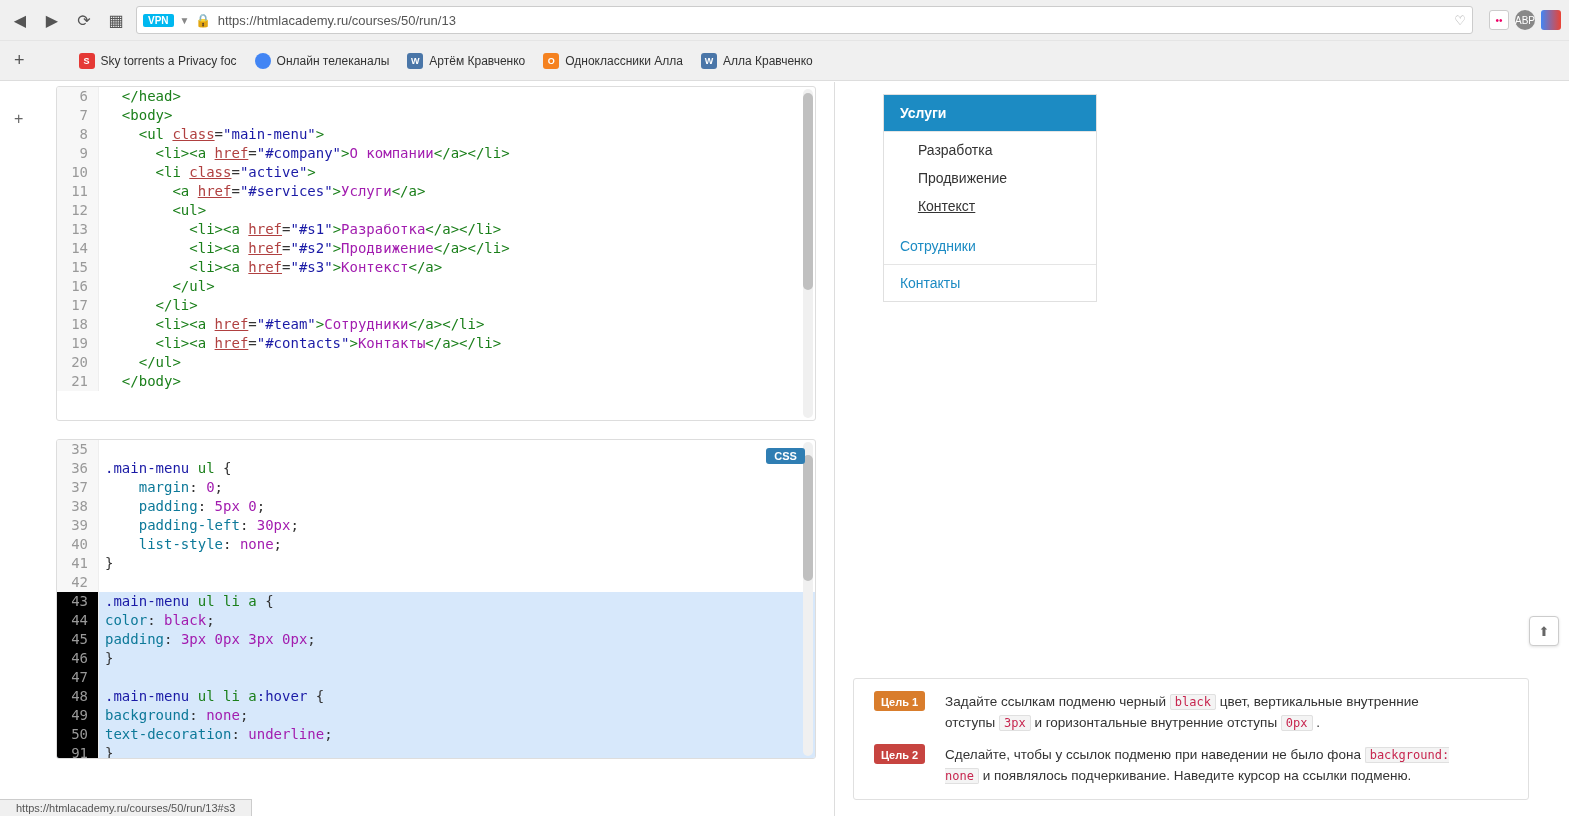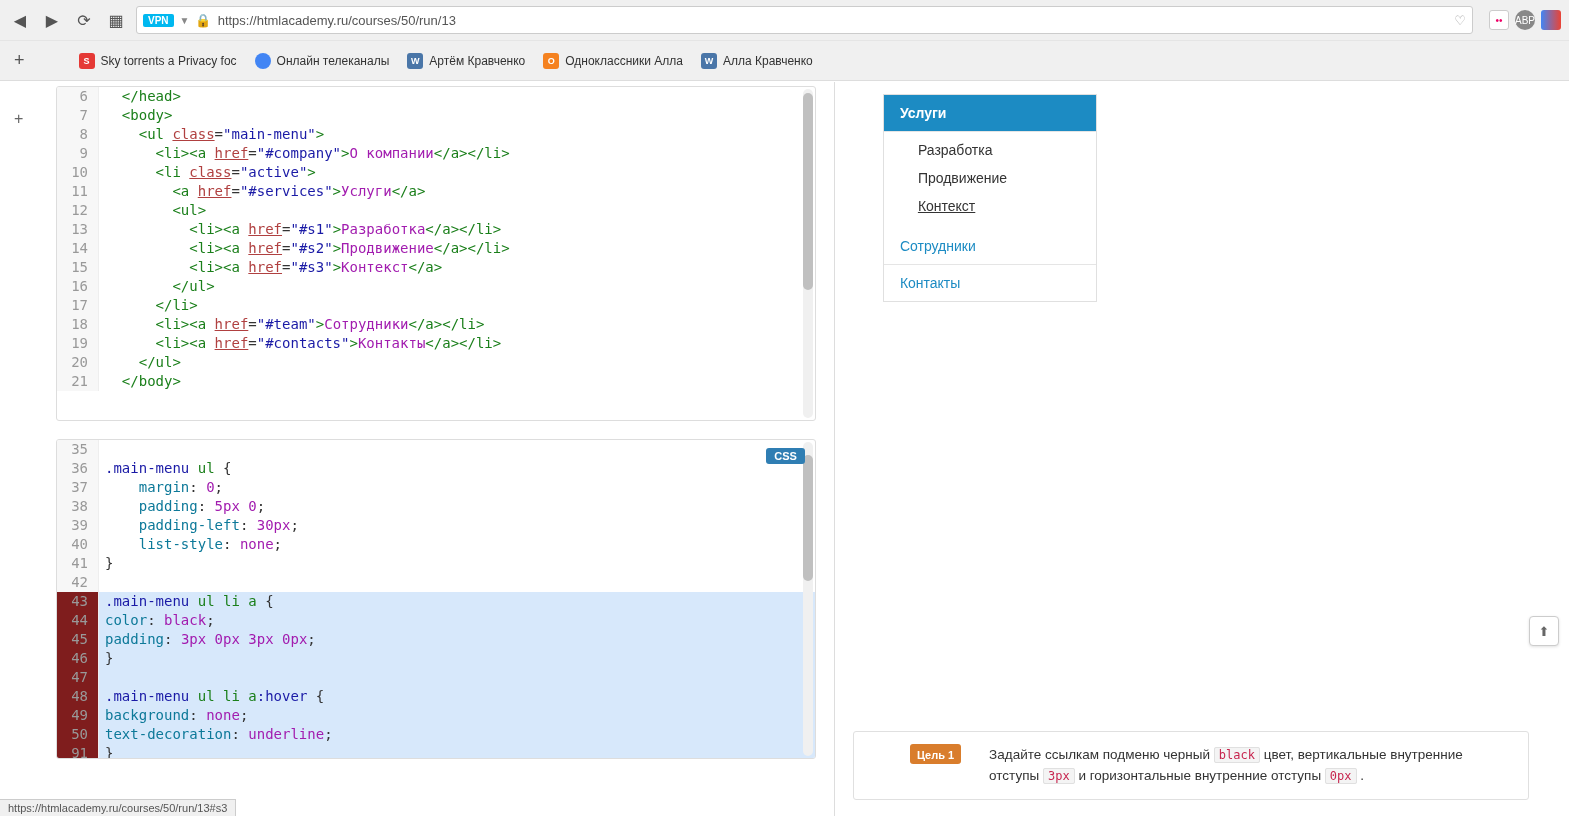--- a/index.html
+++ b/index.html
@@ -31,21 +31,21 @@
   
   
   .editor-box { border: 1px solid #ddd; border-radius: 3px; background: #fff; position: relative; overflow: hidden; }
   .editor-html { height: 335px; }
   .editor-css { height: 320px; }
   .css-badge { position: absolute; right: 10px; top: 8px; background: #2f7eb3; color: #fff; font-size: 11px; font-weight: bold; padding: 2px 8px; border-radius: 3px; z-index: 5; }
   .code-lines { font-family: 'Consolas', monospace; font-size: 14px; line-height: 19px; }
   .code-line { display: flex; white-space: pre; }
   .code-line.hl { background: #d7e8fb; }
   .ln { width: 42px; text-align: right; padding-right: 10px; color: #999; user-select: none; background: #f7f7f7; flex-shrink: 0; border-right: 1px solid #eee; }
-  .hl .ln { background: #7f1d1d; }
+  .hl .ln { background: #000000; }
   .cd { padding-left: 6px; flex:1; }
   .tag { color: #1a7f1a; }
   .attr { color: #b04040; text-decoration: underline; }
   .str { color: #1a1aa6; }
   .sel { color: #1a1aa6; }
   .sel-tag { color: #1a7f1a; }
   .prop { color: #0d7999; }
   .val { color: #a21caf; }
   .punc { color: #333; }
   .scrollbar-v { position: absolute; right: 2px; top: 2px; bottom: 2px; width: 10px; background: #f0f0f0; border-radius: 5px; }
@@ -55,29 +55,29 @@
   .preview-menu { width: 214px; margin-top: 12px; border: 1px solid #e0e0e0; background:#fff; }
   .pm-item { padding: 10px 16px; border-bottom: 1px solid #e5e5e5; font-size: 14px; }
   .pm-active { background: #1c8bc3; color: #fff; font-weight: bold; }
   .pm-sub { padding: 4px 0 8px 34px; }
   .pm-sub li { list-style: none; padding: 6px 0; color: #333; font-size: 14px; }
   .pm-sub li.underlined { text-decoration: underline; }
   .pm-link { color: #1c8bc3; cursor: pointer; }
   
   
   .goals { position: absolute; bottom: 16px; left: 0; right: 40px; border: 1px solid #e0e0e0; border-radius: 3px; padding: 12px 60px 12px 20px; background: #fff; }
-  .goal-row { display: flex; gap: 28px; margin-bottom: 10px; font-size: 13.5px; line-height: 1.6; color: #333; margin-left: 36px; }
+  .goal-row { display: flex; gap: 20px; margin-bottom: 10px; font-size: 13.5px; line-height: 1.6; color: #333; }
   .goal-row:last-child { margin-bottom: 0; }
   .goal-badge { background: #d97d2c; color: #fff; font-size: 11px; font-weight: bold; padding: 3px 7px; border-radius: 3px; height: 20px; flex-shrink: 0; }
   .goal-badge.red { background: #c74440; }
   .inline-code { font-family: Consolas, monospace; background: #f4f4f4; border: 1px solid #e0e0e0; border-radius: 2px; padding: 0 4px; color: #c7254e; font-size: 12px; }
   
   .up-arrow { position: absolute; right: 10px; bottom: 170px; width: 30px; height: 30px; border: 1px solid #ccc; border-radius: 4px; background: #fff; display: flex; align-items: center; justify-content: center; color: #666; cursor: pointer; box-shadow: 0 1px 3px rgba(0,0,0,0.12); }
   
-  .status-url { position: absolute; left: 0; bottom: 0; background: #f0f0f0; border: 1px solid #ccc; border-bottom: none; border-left: none; padding: 2px 8px; font-size: 11px; color: #555; }
+  .status-url { position: absolute; left: 0; bottom: 0; background: #f0f0f0; border: 1px solid #ccc; border-bottom: none; border-left: none; padding: 2px 16px; font-size: 11px; color: #555; }
 </style>
 </head>
 <body>
 
 <div class="browser-chrome">
   <div class="toolbar-row">
     <div class="nav-btn">◀</div>
     <div class="nav-btn">▶</div>
     <div class="nav-btn">⟳</div>
     <div class="nav-btn">▦</div>
@@ -198,18 +198,24 @@
 
     <div class="up-arrow">⬆</div>
 
     <div class="goals">
       <div class="goal-row">
         <span class="goal-badge">Цель 1</span>
         <div>
           <span>Задайте ссылкам подменю черный </span><span class="inline-code">black</span><span> цвет, вертикальные внутренние отступы </span><span class="inline-code">3px</span><span> и горизонтальные внутренние отступы </span><span class="inline-code">0px</span><span> .</span>
         </div>
       </div>
+      <div class="goal-row">
+        <span class="goal-badge red">Цель 2</span>
+        <div>
+          <span>Сделайте, чтобы у ссылок подменю при наведении не было фона </span><span class="inline-code">background: none</span><span> и появлялось подчеркивание. Наведите курсор на ссылки подменю.</span>
+        </div>
+      </div>
     </div>
 
   </div>
 </div>
 
 <div class="status-url">https://htmlacademy.ru/courses/50/run/13#s3</div>
 
 </body></html>

